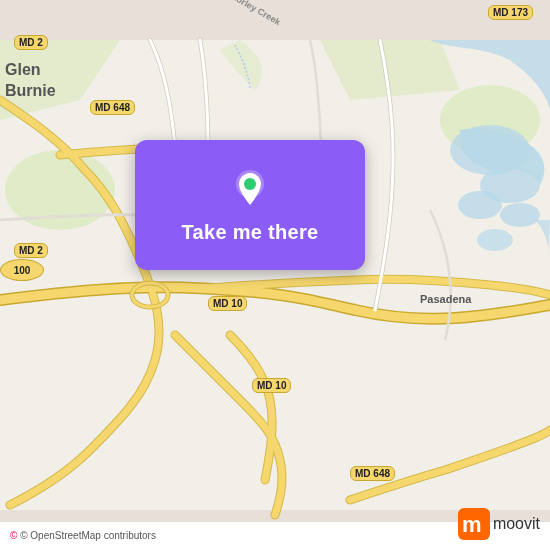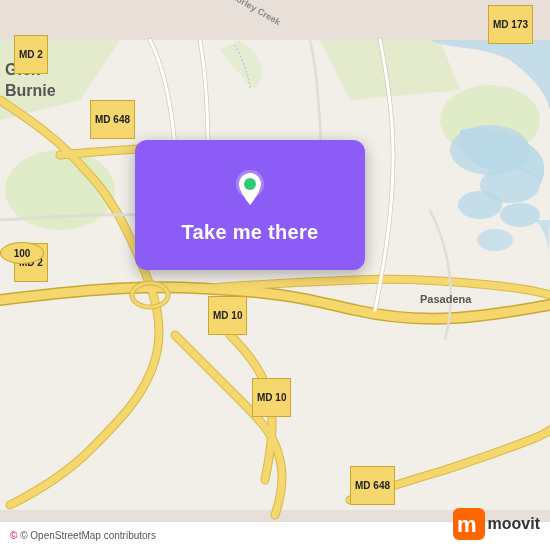--- a/index.html
+++ b/index.html
@@ -63,22 +63,22 @@
       stroke: #c8a830;
       stroke-width: 12;
       fill: none;
       stroke-linecap: round;
     }
 
     
     .road-label {
       background: #f5d76e;
       border: 1px solid #c8a830;
-      border-radius: 0;
-      padding: 13px 4px;
+      border-radius: 6px;
+      padding: 1px 4px;
       font-size: 10px;
       font-weight: bold;
       color: #222;
       position: absolute;
       white-space: nowrap;
     }
 
     
     #button-overlay {
       position: absolute;
@@ -148,21 +148,21 @@
       gap: 3px;
     }
 
     #moovit-m {
       width: 32px;
       height: 32px;
     }
 
     #moovit-text {
       font-size: 16px;
-      font-weight: bold;
+      font-weight: normal;
       color: #333;
     }
 
     
     .place-label {
       position: absolute;
       font-size: 11px;
       font-weight: 600;
       color: #444;
       pointer-events: none;
@@ -237,21 +237,21 @@
   </svg>
 
   <div class="place-label" style="top:60px; left:5px; font-size:16px; color:#555; line-height:1.3">Glen<br>Burnie</div>
   <div class="place-label" style="top:293px; left:420px; font-size:11px; color:#555;">Pasadena</div>
   <div class="place-label" style="top:4px; left:228px; font-size:9px; color:#888; transform:rotate(30deg);">Norley Creek</div>
 
   <div class="road-label" style="top:35px; left:14px;">MD 2</div>
   <div class="road-label" style="top:5px; left:488px;">MD 173</div>
   <div class="road-label" style="top:100px; left:90px;">MD 648</div>
   <div class="road-label" style="top:243px; left:14px;">MD 2</div>
-  <div class="road-label" style="top:242px; left:0px; border-radius:50%; width:44px; height:20px; display:flex; align-items:center; justify-content:center; padding:10px;">100</div>
+  <div class="road-label" style="top:259px; left:0px; border-radius:50%; width:44px; height:20px; display:flex; align-items:center; justify-content:center; padding:10px;">100</div>
   <div class="road-label" style="top:296px; left:208px;">MD 10</div>
   <div class="road-label" style="top:378px; left:252px;">MD 10</div>
   <div class="road-label" style="top:466px; left:350px;">MD 648</div>
 
   <div id="button-overlay">
     <svg id="pin-icon" viewBox="0 0 44 44" xmlns="http://www.w3.org/2000/svg">
       <circle cx="22" cy="17" r="14" fill="white" opacity="0.25"></circle>
       <path d="M22 6 C16,6 11,11 11,17 C11,25 22,38 22,38 C22,38 33,25 33,17 C33,11 28,6 22,6 Z" fill="white"></path>
       <circle cx="22" cy="17" r="6" fill="#2ecc71"></circle>
     </svg>

